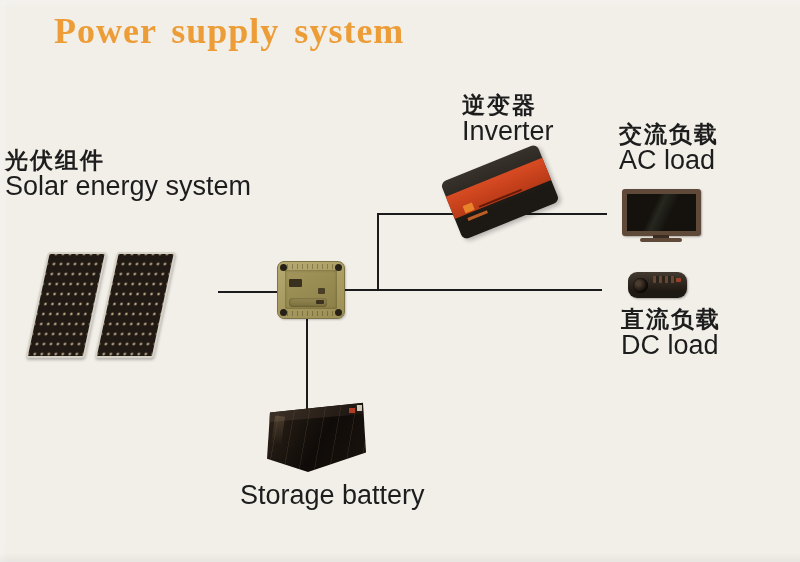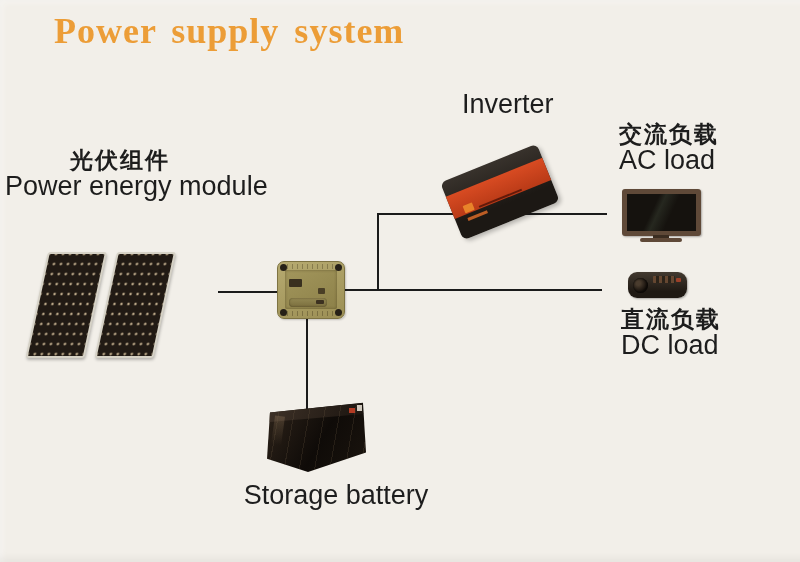--- a/index.html
+++ b/index.html
@@ -14,21 +14,21 @@
 
   
   .wire{position:absolute;background:#1B1B1B;}
   .wire.h{height:2px;}
   .wire.v{width:2px;}
 
   
   .label{position:absolute;color:#1D1D1D;}
   .label .zh{font-size:23px;font-weight:600;letter-spacing:2px;line-height:27px;white-space:nowrap;}
   .label .en{font-size:27px;font-weight:400;line-height:24px;white-space:nowrap;}
-  .label.center{text-align:center;}
+  .label.center{}
 
   
   .panel{position:absolute;top:252px;width:55px;height:102px;
          transform:skewX(-12deg);transform-origin:0 0;
          background-color:#211A14;
          background-image:radial-gradient(circle, rgba(232,209,170,.85) .8px, rgba(232,209,170,0) 1.6px);
          background-size:7px 10px;background-position:3px 5px;
          border:2px solid #D6D2C6;border-radius:3px;
          box-shadow:1px 2px 3px rgba(0,0,0,.25);}
 
@@ -147,25 +147,26 @@
 
   <div class="battery">
     <span class="bat-top"></span>
     <span class="bat-t1"></span>
     <span class="bat-t2"></span>
     <span class="bat-hl"></span>
   </div>
 
   <div class="label center" style="left:5px;top:147px;width:230px">
     <div class="zh">光伏组件</div>
-    <div class="en">Power energy module</div>
+    <div class="en">Solar energy system</div>
   </div>
 
 
   <div class="label" style="left:462px;top:92px;width:130px">
+    <div class="zh">逆变器</div>
     <div class="en">Inverter</div>
   </div>
 
   <div class="label" style="left:621px;top:306px;width:130px">
     <div class="zh">直流负载</div>
     <div class="en">DC load</div>
   </div>
 
   <div class="label" style="left:619px;top:121px;width:130px">
     <div class="zh">交流负载</div>

